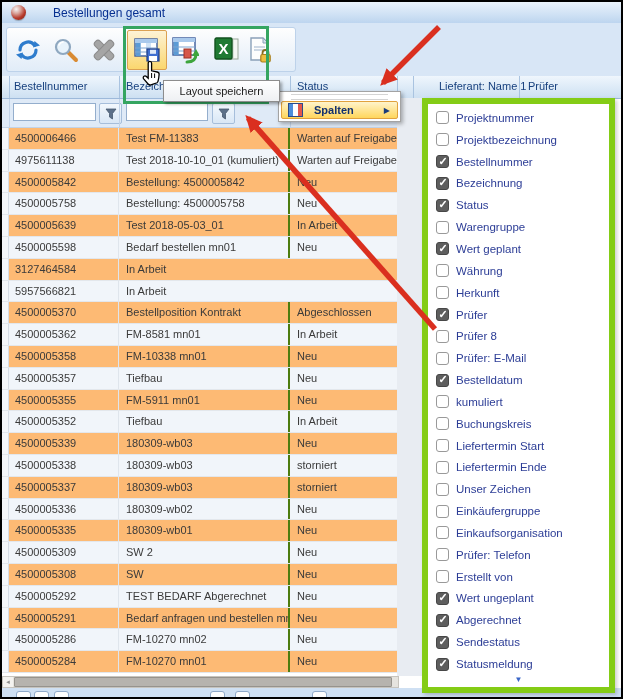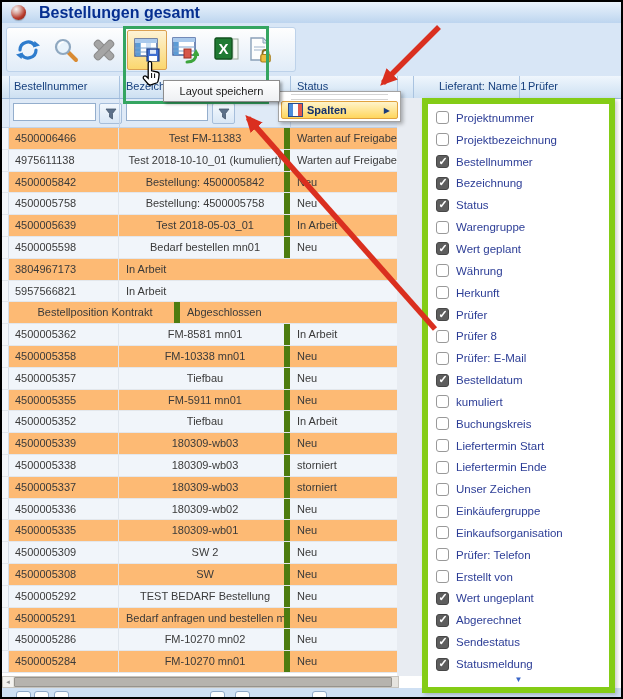--- a/index.html
+++ b/index.html
@@ -6,21 +6,21 @@
   #screen{position:relative;width:623px;height:699px;box-sizing:border-box;border:2px solid #000;
           background:#fff;font-family:"Liberation Sans",sans-serif;font-size:11px;overflow:hidden;
           -webkit-font-smoothing:antialiased;}
   
   .titlebar{position:absolute;left:0;top:0;width:619px;height:21px;
             background:linear-gradient(#eaf3fc,#bdd5ef);border-bottom:1px solid #9ab6d9;
             display:flex;align-items:center;}
   .sphere{width:15px;height:15px;border-radius:50%;margin-left:9px;
           background:radial-gradient(circle at 35% 28%, #f5f5f5 0%, #d9a59c 30%, #b63a2b 62%, #7a2015 100%);
           box-shadow:0 1px 1px rgba(0,0,0,.25);}
-  .title{margin-left:13px;font-weight:bold;color:#062f90;font-size:16px;}
+  .title{margin-left:27px;font-weight:normal;color:#062f90;font-size:12px;}
   
   .toolbar{position:absolute;left:0;top:21px;width:619px;height:53px;background:#d8e6f6;}
   .toolpanel{position:absolute;left:4px;top:4px;width:288px;height:43px;border:1px solid #bdd2ea;
              border-radius:3px;background:linear-gradient(#fefefe,#e1ecf8);}
   .tbtn{position:absolute;top:9px;width:26px;height:26px;}
   .btn-highlight{position:absolute;left:120px;top:2px;width:38px;height:38px;border:1px solid #dba152;
                  border-radius:2px;background:linear-gradient(#fdf3d6,#fbd76e);
                  display:flex;align-items:center;justify-content:center;}
   
   .grid-header{position:absolute;left:0;top:74px;width:619px;height:22px;
@@ -35,22 +35,22 @@
           box-sizing:border-box;font-family:"Liberation Sans",sans-serif;font-size:11px;padding:0 3px;}
   .fbtn{position:absolute;top:4px;width:21px;height:19px;border:1px solid #a6bedb;border-radius:2px;
         background:linear-gradient(#f3f8fd,#d9e7f6);display:flex;align-items:center;justify-content:center;}
   
   .rows{position:absolute;left:0;top:126px;width:395px;height:548px;overflow:hidden;background:#fff;}
   .row{display:flex;height:21.8px;box-sizing:border-box;border-bottom:1px solid #e3e7ec;
        color:#3a3a3a;background:#fdba74;}
   .row:nth-child(even){background:#f1f5fa;}
   .cell-strip{width:7px;border-right:1px solid #d6dde6;background:#f5f7fa;box-sizing:border-box;}
   .cell-num{width:110px;padding-left:6px;line-height:20px;box-sizing:border-box;border-right:1px solid #dfe5ec;}
-  .cell-desc{width:171px;padding-left:7px;line-height:20px;box-sizing:border-box;border-right:6px solid #4d7c0f;
-             white-space:nowrap;overflow:hidden;text-align:center;}
+  .cell-desc{width:171px;padding-left:7px;line-height:20px;box-sizing:border-box;border-right:2px solid #4d7c0f;
+             white-space:nowrap;overflow:hidden;}
   .cell-status{width:106px;padding-left:7px;line-height:20px;box-sizing:border-box;white-space:nowrap;}
   .gray-gap{position:absolute;left:395px;top:96px;width:25px;height:578px;background:#e8ecf2;}
   
   .hscroll{position:absolute;left:0;top:674px;width:397px;height:12px;background:#e6e4df;
            border:1px solid #c7c4be;box-sizing:border-box;}
   .hs-arrow{position:absolute;left:0;top:0;width:10px;height:10px;background:#f4f3f0;color:#8a8a8a;
             font-size:7px;line-height:10px;text-align:center;}
   .hs-thumb{position:absolute;left:11px;top:0;width:378px;height:10px;background:#b6b3ae;
             border:1px solid #96938d;box-sizing:border-box;border-radius:1px;}
   .bottomstrip{position:absolute;left:0;top:686px;width:619px;height:9px;background:#cfe0f3;}
@@ -60,21 +60,21 @@
   .menu{position:absolute;left:276px;top:89px;width:123px;height:31px;background:#fff;
         border:1px solid #a3a3a3;box-shadow:2px 2px 4px rgba(0,0,0,.3);z-index:22;box-sizing:border-box;}
   .menu-grip{margin:2px 12px 0 12px;height:4px;border-top:1px solid #d4d4d4;border-bottom:1px solid #d4d4d4;}
   .menu-item{position:absolute;left:2px;right:2px;top:9px;bottom:2px;
              background:linear-gradient(#fff4cb,#ffd65c);border:1px solid #e1a23e;border-radius:2px;
              display:flex;align-items:center;}
   .mi-icon{width:13px;height:12px;border:1px solid #2c4a8a;margin-left:6px;display:flex;background:#fff;}
   .mi-icon .c1{width:4px;background:#4d8edb;}
   .mi-icon .c2{flex:1;background:#fff;}
   .mi-icon .c3{width:4px;background:#e2574c;}
-  .mi-label{margin-left:4px;font-weight:bold;color:#12306e;}
+  .mi-label{margin-left:11px;font-weight:bold;color:#12306e;}
   .mi-arrow{margin-left:auto;margin-right:7px;color:#1b3c7a;font-size:8px;}
   
   .colpanel{position:absolute;left:420px;top:96px;width:193px;height:595px;background:#fff;
             border:6px solid #84cc16;box-sizing:border-box;z-index:20;box-shadow:2px 2px 4px rgba(0,0,0,.2);}
   .colitems{position:absolute;left:8px;top:3px;right:4px;}
   .colitem{height:21.85px;display:flex;align-items:center;color:#2c3d96;font-size:11.5px;}
   .cb{width:13px;height:13px;border-radius:3px;border:1px solid #999;background:#fff;margin-right:7px;
       box-sizing:border-box;position:relative;flex:0 0 13px;}
   .cb.checked{background:#5e5e5e;border-color:#474747;}
   .cb.checked::after{content:"✓";position:absolute;left:1.5px;top:-1.5px;color:#fff;font-size:11px;font-weight:bold;}
@@ -250,32 +250,33 @@
 
     <div class="row">
       <div class="cell-strip"></div>
       <div class="cell-num">4500005598</div>
       <div class="cell-desc">Bedarf bestellen mn01</div>
       <div class="cell-status">Neu</div>
     </div>
 
     <div class="row">
       <div class="cell-strip"></div>
-      <div class="cell-num">3804967173</div>
+      <div class="cell-num">3127464584</div>
       <div class="cell-status">In Arbeit</div>
     </div>
 
     <div class="row">
       <div class="cell-strip"></div>
       <div class="cell-num">5957566821</div>
       <div class="cell-status">In Arbeit</div>
     </div>
 
     <div class="row">
       <div class="cell-strip"></div>
+      <div class="cell-num">4500005370</div>
       <div class="cell-desc">Bestellposition Kontrakt</div>
       <div class="cell-status">Abgeschlossen</div>
     </div>
 
     <div class="row">
       <div class="cell-strip"></div>
       <div class="cell-num">4500005362</div>
       <div class="cell-desc">FM-8581 mn01</div>
       <div class="cell-status">In Arbeit</div>
     </div>
@@ -353,21 +354,21 @@
     <div class="row">
       <div class="cell-strip"></div>
       <div class="cell-num">4500005308</div>
       <div class="cell-desc">SW</div>
       <div class="cell-status">Neu</div>
     </div>
 
     <div class="row">
       <div class="cell-strip"></div>
       <div class="cell-num">4500005292</div>
-      <div class="cell-desc">TEST BEDARF Bestellung</div>
+      <div class="cell-desc">TEST BEDARF Abgerechnet</div>
       <div class="cell-status">Neu</div>
     </div>
 
     <div class="row">
       <div class="cell-strip"></div>
       <div class="cell-num">4500005291</div>
       <div class="cell-desc">Bedarf anfragen und bestellen mn01</div>
       <div class="cell-status">Neu</div>
     </div>
 

